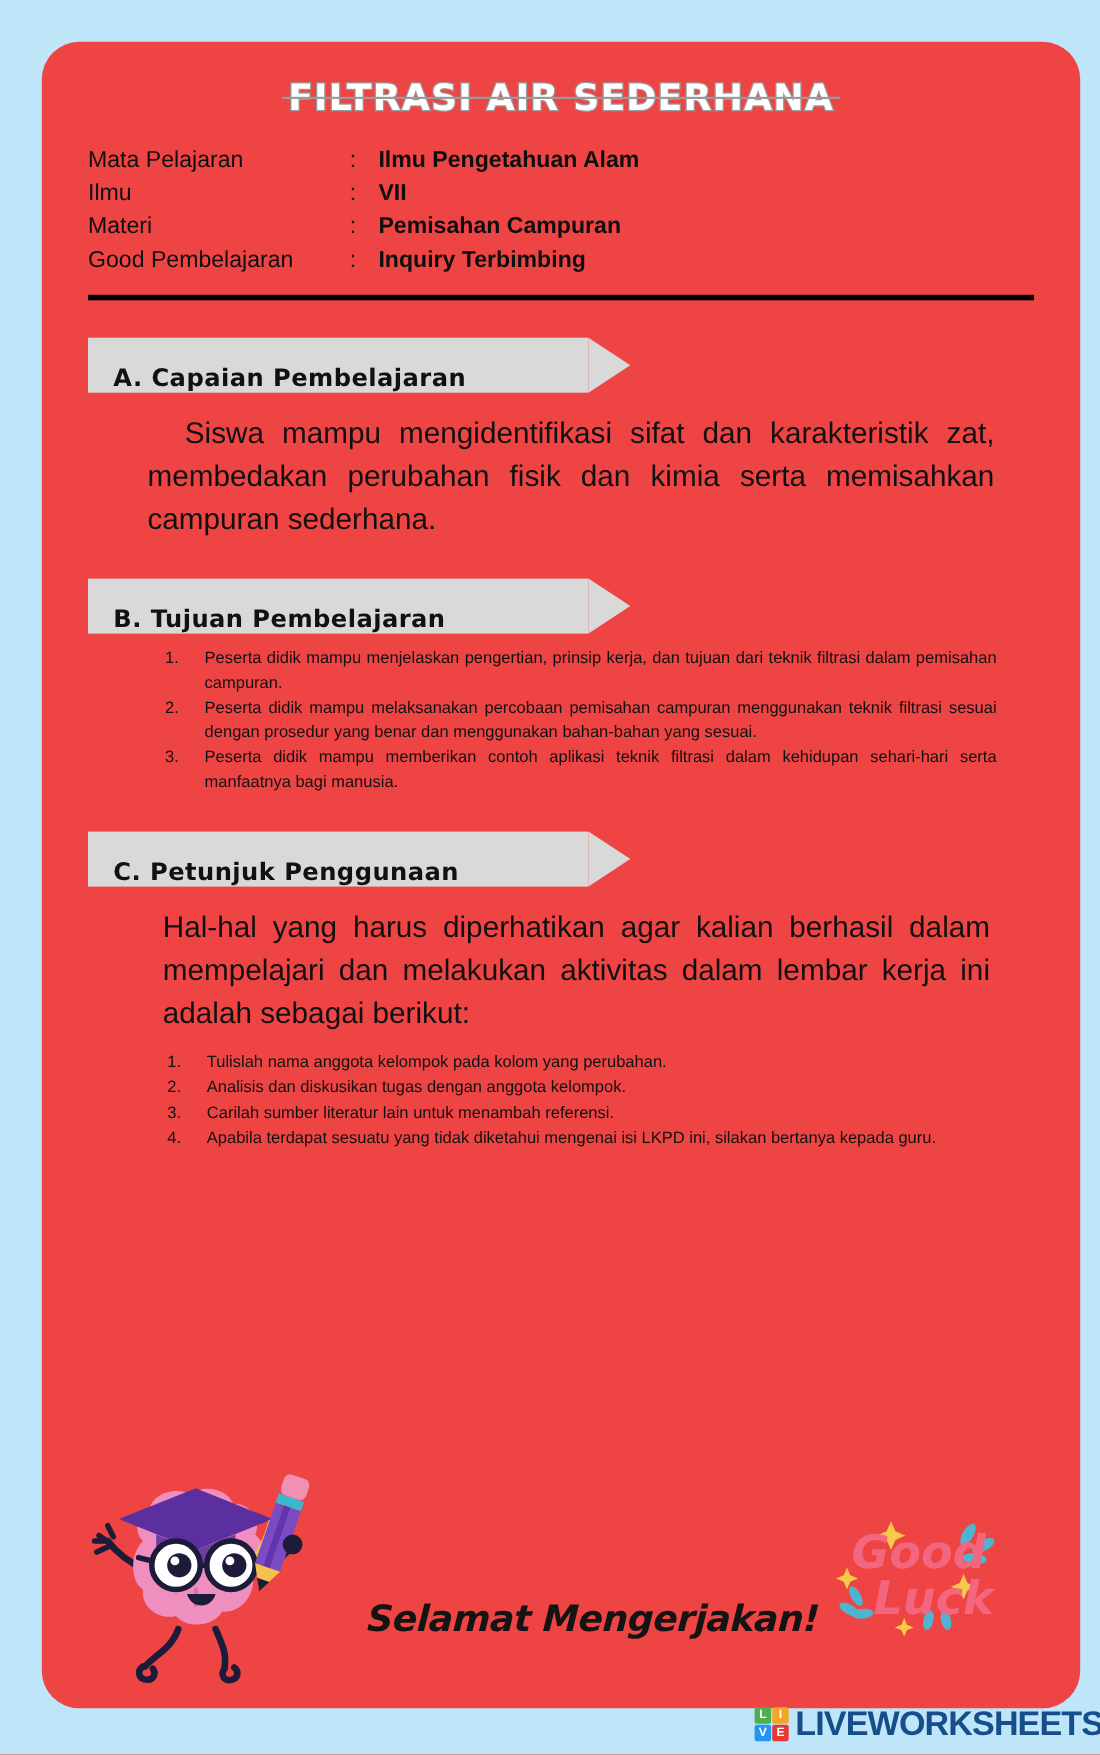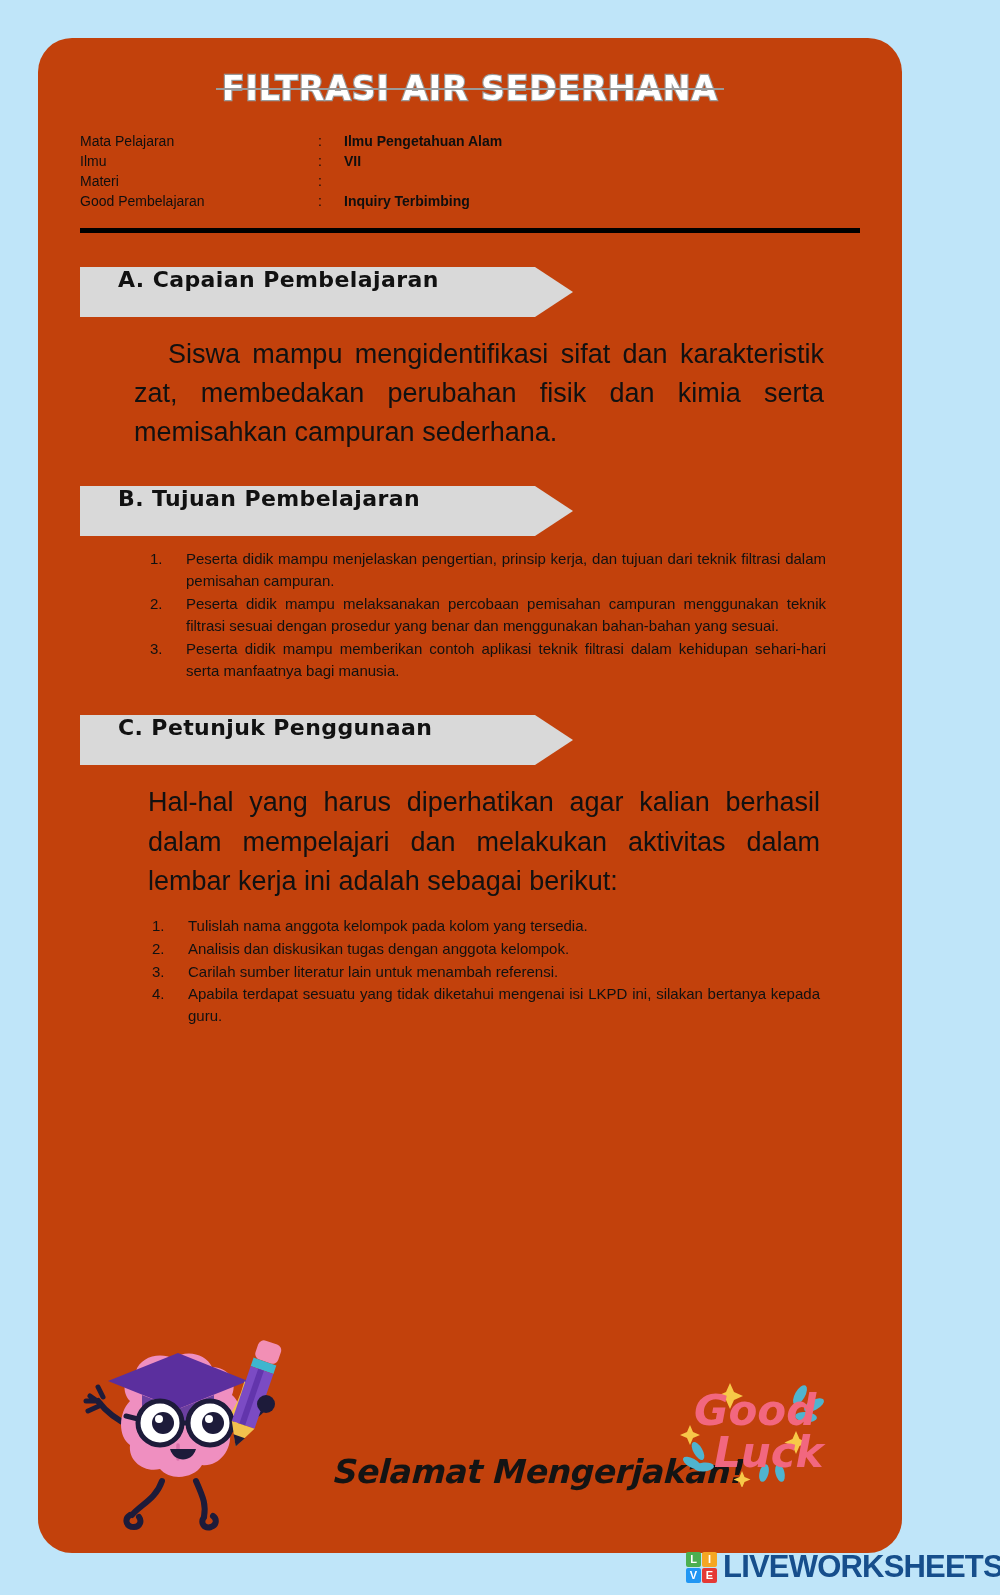--- a/index.html
+++ b/index.html
@@ -13,23 +13,23 @@
     font-family: "Liberation Sans", sans-serif;
     overflow: hidden;
     position: relative;
   }
 
   
   .sheet {
     position: absolute;
     left: 38px;
     top: 38px;
-    width: 864px;
+    width: 944px;
     height: 1515px;
-    background: #c2410c;
+    background: #ef4444;
     border-radius: 34px;
     overflow: hidden;
   }
 
   
   .title-wrap {
     text-align: center;
     margin-top: 34px;
   }
   .doc-title {
@@ -52,21 +52,21 @@
     right: 0;
     top: 50%;
     height: 2.5px;
     background: #9a9a9a;
     transform: translateY(-1px);
   }
 
   
   .meta {
     margin: 26px 0 0 42px;
-    font-size: 14px;
+    font-size: 21px;
     color: #0f0f0f;
     line-height: 1.44;
   }
   .meta-row {
     display: flex;
   }
   .meta-label {
     width: 238px;
     flex: 0 0 238px;
   }
@@ -86,23 +86,23 @@
   }
 
   
   .section-banner {
     position: relative;
     margin: 34px 0 0 42px;
     width: 455px;
     height: 50px;
     background: #d9d9d9;
     display: flex;
-    align-items: flex-start;
+    align-items: flex-end;
     box-sizing: border-box;
-    padding-left: 38px;
+    padding-left: 23px;
   }
   .section-banner::after {
     content: "";
     position: absolute;
     left: 100%;
     top: 0;
     width: 0;
     height: 0;
     border-top: 25px solid transparent;
     border-bottom: 25px solid transparent;
@@ -250,20 +250,21 @@
       <span class="meta-value">Ilmu Pengetahuan Alam</span>
     </div>
     <div class="meta-row">
       <span class="meta-label">Ilmu</span>
       <span class="meta-colon">:</span>
       <span class="meta-value">VII</span>
     </div>
     <div class="meta-row">
       <span class="meta-label">Materi</span>
       <span class="meta-colon">:</span>
+      <span class="meta-value">Pemisahan Campuran</span>
     </div>
     <div class="meta-row">
       <span class="meta-label">Good Pembelajaran</span>
       <span class="meta-colon">:</span>
       <span class="meta-value">Inquiry Terbimbing</span>
     </div>
   </div>
 
   <div class="rule"></div>
 
@@ -279,21 +280,21 @@
     <li>Peserta didik mampu menjelaskan pengertian, prinsip kerja, dan tujuan dari teknik filtrasi dalam pemisahan campuran.</li>
     <li>Peserta didik mampu melaksanakan percobaan pemisahan campuran menggunakan teknik filtrasi sesuai dengan prosedur yang benar dan menggunakan bahan-bahan yang sesuai.</li>
     <li>Peserta didik mampu memberikan contoh aplikasi teknik filtrasi dalam kehidupan sehari-hari serta manfaatnya bagi manusia.</li>
   </ol>
 
   <div class="section-banner">
     <span class="banner-text">C. Petunjuk Penggunaan</span>
   </div>
   <p class="para no-indent">Hal-hal yang harus diperhatikan agar kalian berhasil dalam mempelajari dan melakukan aktivitas dalam lembar kerja ini adalah sebagai berikut:</p>
   <ol class="num-list tight">
-    <li>Tulislah nama anggota kelompok pada kolom yang tersedia.</li>
+    <li>Tulislah nama anggota kelompok pada kolom yang perubahan.</li>
     <li>Analisis dan diskusikan tugas dengan anggota kelompok.</li>
     <li>Carilah sumber literatur lain untuk menambah referensi.</li>
     <li>Apabila terdapat sesuatu yang tidak diketahui mengenai isi LKPD ini, silakan bertanya kepada guru.</li>
   </ol>
 
   <div class="art-row">
 
     <svg class="brain-mascot" viewBox="0 0 230 230">
 
       <path d="M62 118 C 44 110, 34 100, 28 92" stroke="#1d1b3a" stroke-width="6" fill="none" stroke-linecap="round"></path>

